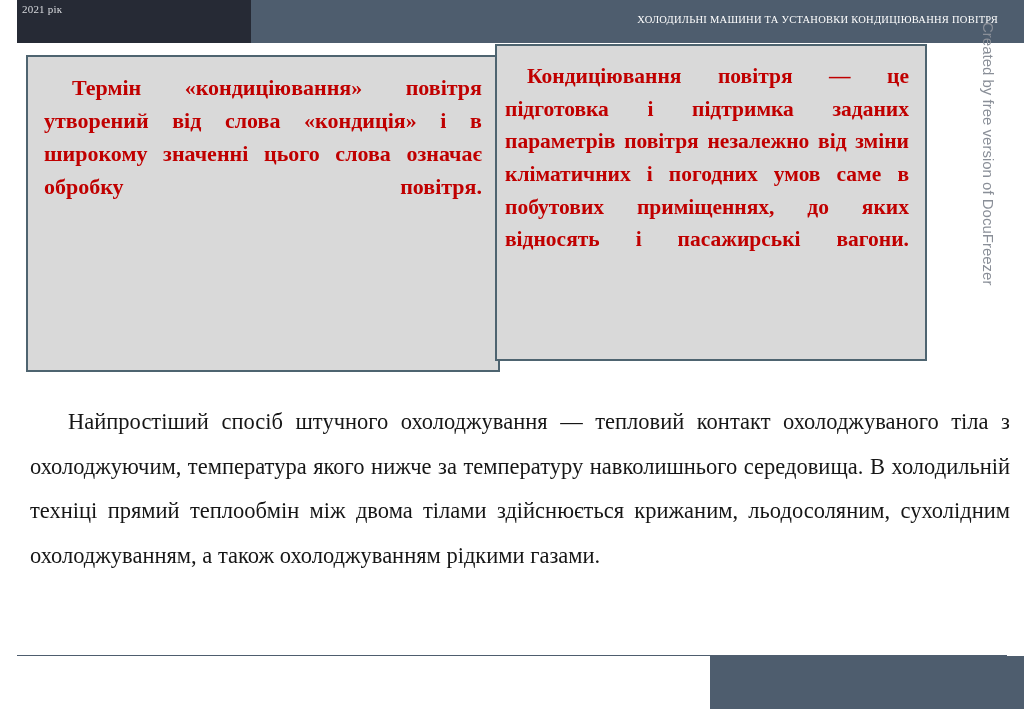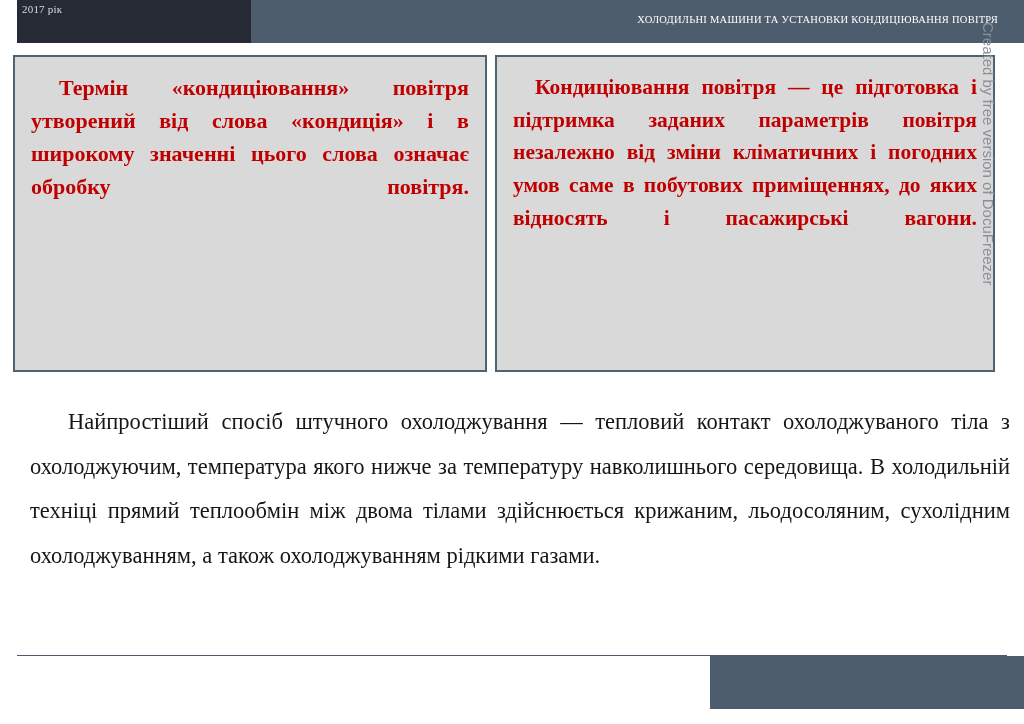--- a/index.html
+++ b/index.html
@@ -58,30 +58,31 @@
 
   
   .tbox {
     position: absolute;
     background: #d9d9d9;
     border: 2px solid #4e6470;
     box-sizing: border-box;
     padding: 14px 16px 10px 16px;
   }
   .tbox-left {
-    left: 13px;
+    left: 26px;
     top: 55px;
     width: 474px;
     height: 317px;
   }
   .tbox-right {
     left: 495px;
-    top: 55px;
-    width: 500px;
+    top: 44px;
+    width: 432px;
     height: 317px;
+    padding-left: 8px;
   }
   .tbox p {
     margin: 0;
     color: #C00000;
     font-weight: bold;
     font-size: 22px;
     line-height: 1.50;
     text-align: justify;
     text-indent: 28px;
     font-family: "Liberation Serif", "DejaVu Serif", serif;
@@ -148,21 +149,21 @@
     padding-left: 22px;
     box-sizing: border-box;
     pointer-events: none;
   }
 </style>
 </head>
 <body>
 
 <div class="header-band"></div>
 <div class="header-dark"></div>
-<div class="header-year">2017 рік</div>
+<div class="header-year">2021 рік</div>
 <div class="header-title">ХОЛОДИЛЬНІ МАШИНИ ТА УСТАНОВКИ КОНДИЦІЮВАННЯ ПОВІТРЯ</div>
 
 <div class="tbox tbox-left">
   <p>Термін «кондиціювання» повітря утворений від слова «кондиція» і в широкому значенні цього слова означає обробку повітря.</p>
 </div>
 
 <div class="tbox tbox-right">
   <p>Кондиціювання повітря — це підготовка і підтримка заданих параметрів повітря незалежно від зміни кліматичних і погодних умов саме в побутових приміщеннях, до яких відносять і пасажирські вагони.</p>
 </div>
 

